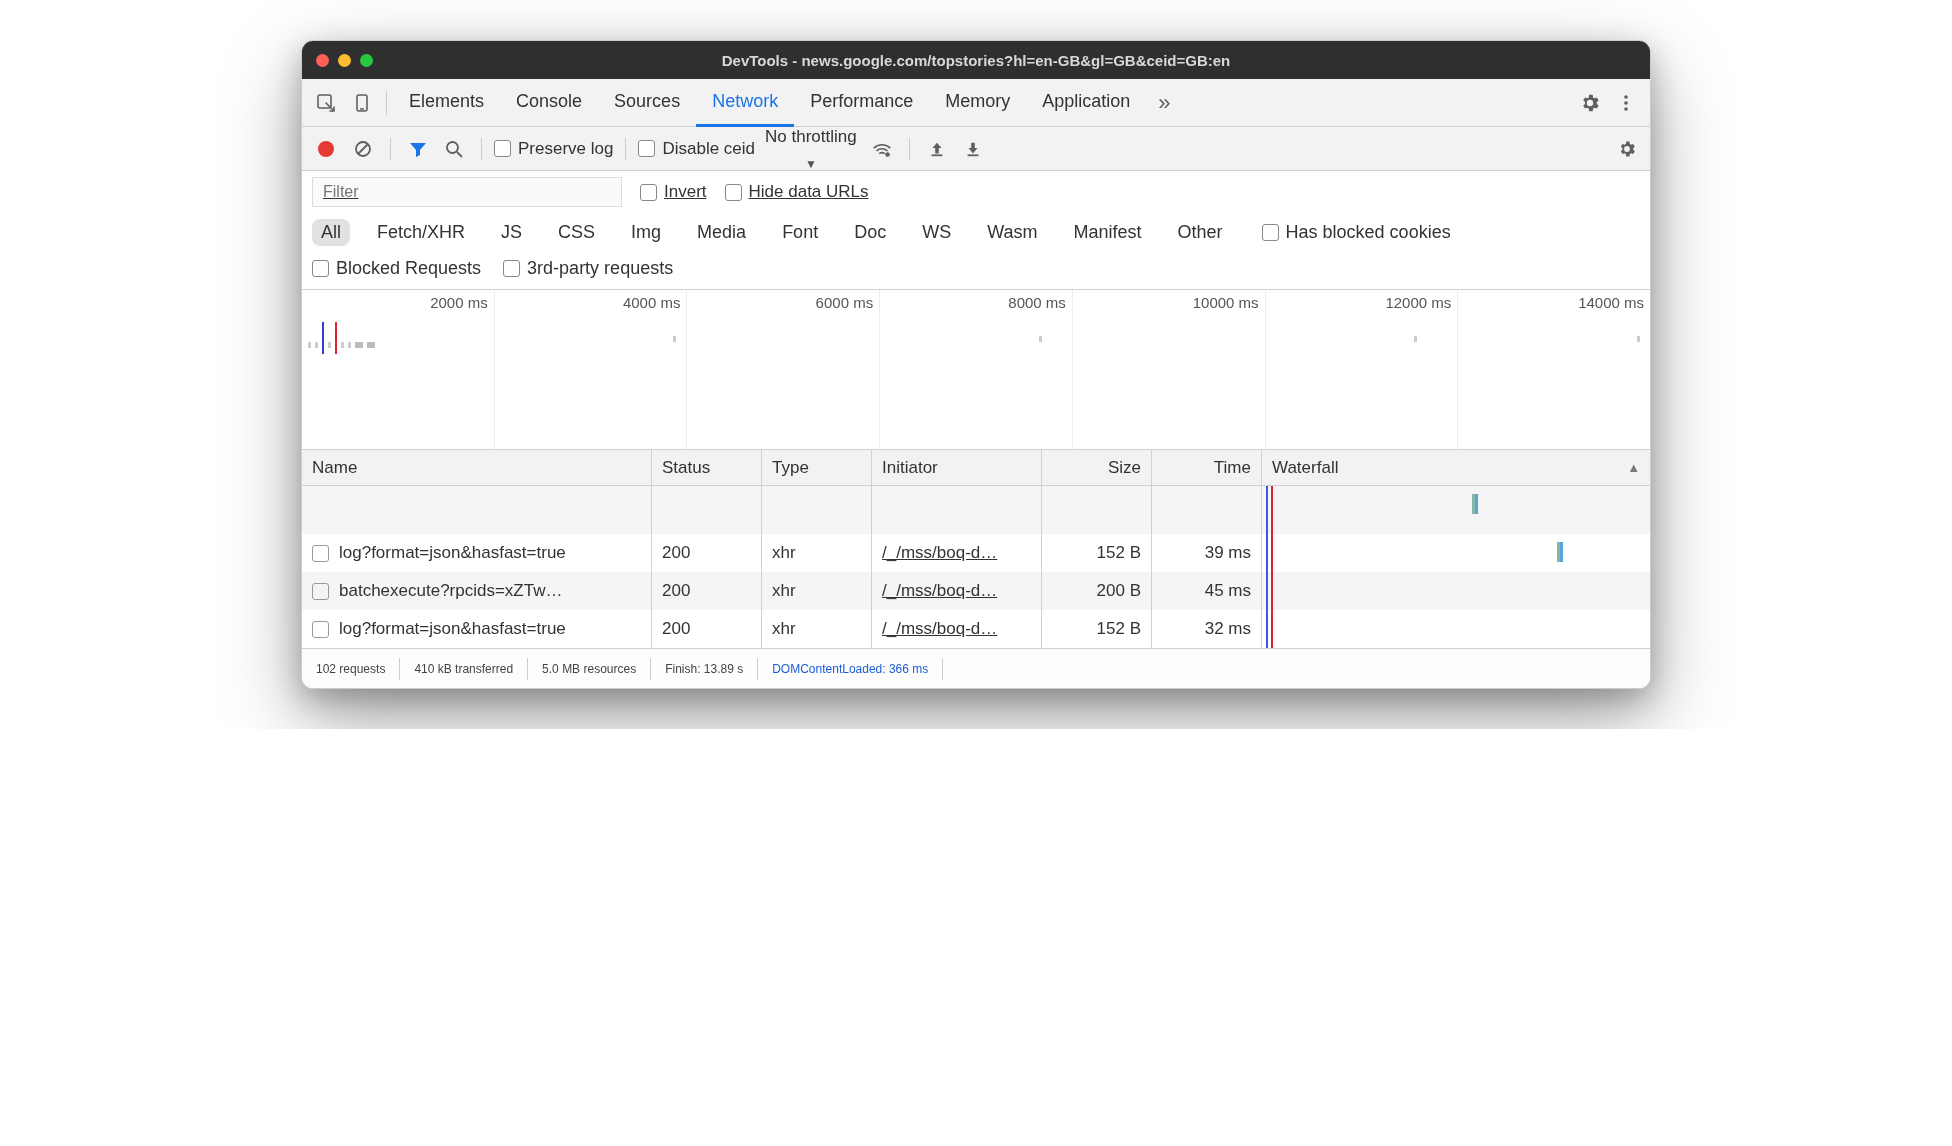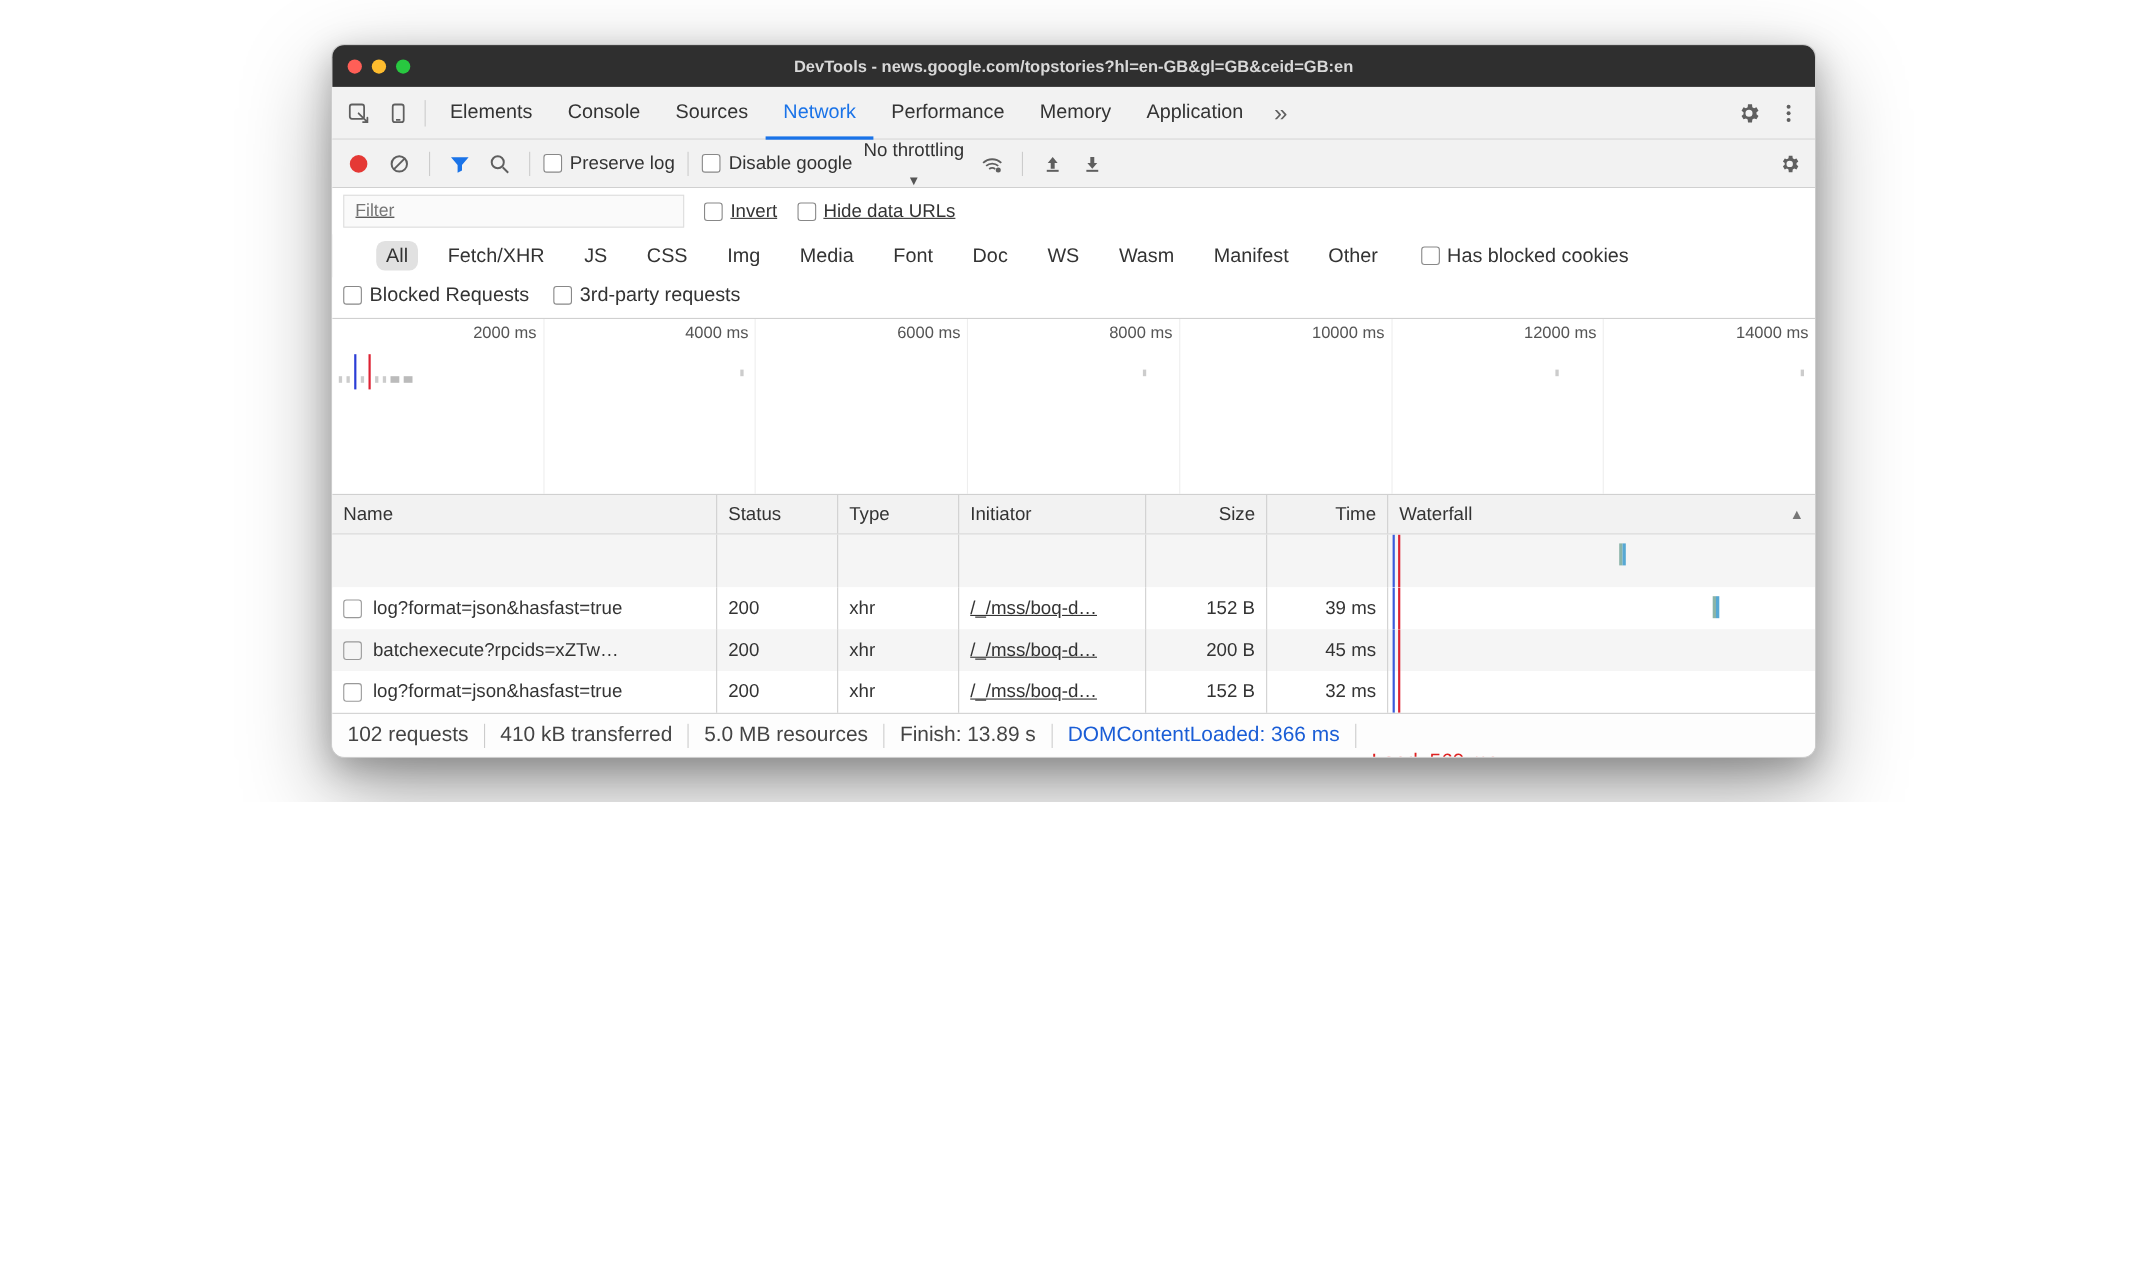--- a/index.html
+++ b/index.html
@@ -93,21 +93,21 @@
 .filterbar1 {
   display:flex; align-items:center; gap:18px; padding:6px 10px;
   background:#fff; font-size:17px; color:#333;text-decoration:underline;
 }
 .filter-input {
   width: 310px; height:30px; border:1px solid #ddd; background:#fafafa;
   padding:0 10px; font-size:16px; color:#555;
 }
 .filterbar2 {
   display:flex; align-items:center; gap:18px; padding:6px 10px;
-  background:#fff; font-size:18px; color:#333; flex-wrap:wrap;margin-left:30px;
+  background:#fff; font-size:18px; color:#333; flex-wrap:wrap;
 }
 .chip { padding:3px 9px; border-radius:8px; cursor:pointer; }
 .chip.active { background:#e1e1e1; }
 .filterbar3 {
   display:flex; align-items:center; gap:22px; padding:6px 10px 10px;
   background:#fff; font-size:18px; color:#333;
   border-bottom:1px solid #d0d0d0;
   text-align:right;
 }
 
@@ -159,21 +159,21 @@
 .name-text{ overflow:hidden; text-overflow:ellipsis; }
 .waterfall-cell { position:relative; }
 .wf-vline-blue{ position:absolute; top:0; bottom:0; width:2px; background:#3b5bdb; }
 .wf-vline-red{ position:absolute; top:0; bottom:0; width:2px; background:#d23; }
 .wf-bar{ position:absolute; top:8px; height:20px; width:6px; }
 .wf-bar .b1{width:3px;height:100%;background:#8ab4a8;display:inline-block;}
 .wf-bar .b2{width:3px;height:100%;background:#56a8d4;display:inline-block;}
 
 .statusbar {
   display:flex; align-items:center; height:40px; padding:12px 14px;
-  border-top:1px solid #d0d0d0; font-size:19px; color:#444;
+  border-top:1px solid #d0d0d0; font-size:12px; color:#444;
   background:#fdfdfd;
 }
 .statusbar .sep { width:1px; height:22px; background:#ccc; margin:0 14px; }
 .stat-blue{ color:#1a5dd6; }
 .stat-red{ color:#d22;margin-top:48px; }
 .spacer{flex:1;}
 
 svg { display:block; }
 </style>
 </head>
@@ -248,21 +248,21 @@
         </svg>
     </div>
     <div class="tool-sep"></div>
     <label class="checkbox-label">
       <span class="cb"></span>
         <span>Preserve log</span>
     </label>
     <div class="tool-sep"></div>
     <label class="checkbox-label">
       <span class="cb"></span>
-        <span>Disable google</span>
+        <span>Disable ceid</span>
     </label>
     <div class="dropdown">
       <span>No throttling</span>
       <span style="font-size:12px;color:#555;">▼</span>
     </div>
     <div class="tool-icon">
       <svg width="22" height="22" viewBox="0 0 24 24" fill="none" stroke="currentColor" stroke-width="1.8">
           <path d="M3 11a13 13 0 0118 0"></path>
           <path d="M6 14a9 9 0 0112 0"></path>
           <path d="M9 17a5 5 0 016 0"></path>

